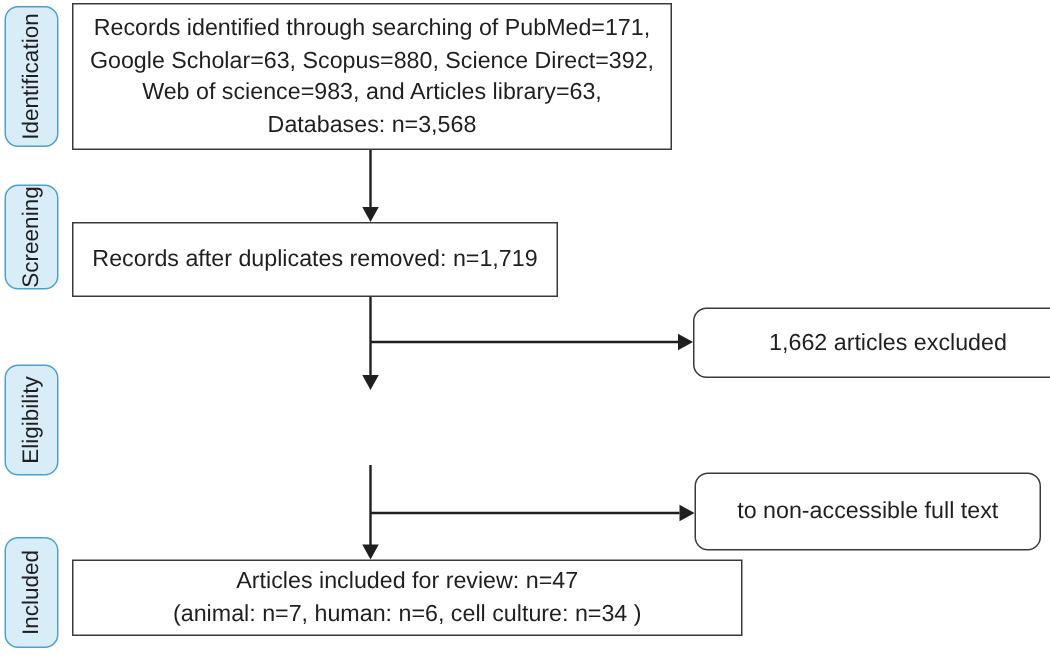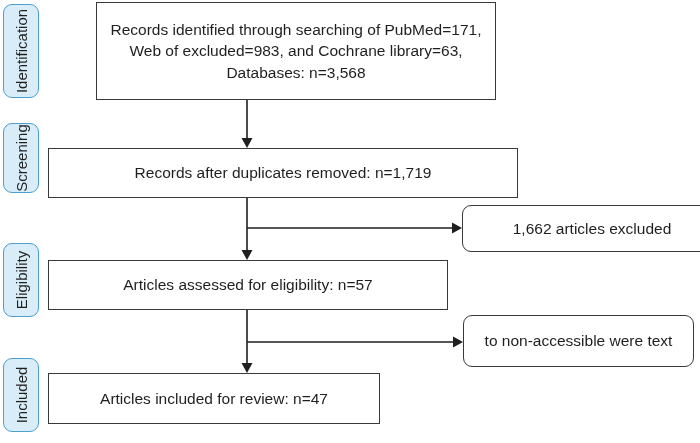--- a/index.html
+++ b/index.html
@@ -75,39 +75,38 @@
   <div class="stage" style="top:123px; height:70px;">
     <span class="stage-text">Screening</span>
   </div>
   <div class="stage" style="top:243px; height:74px;">
     <span class="stage-text">Eligibility</span>
   </div>
   <div class="stage" style="top:358px; height:74px;">
     <span class="stage-text">Included</span>
   </div>
 
-  <div class="box" style="left:48px; top:2px; width:400px; height:98px;margin-left:48px;">
+  <div class="box" style="left:48px; top:2px; width:400px; height:98px;">
     <div>Records identified through searching of PubMed=171,</div>
-    <div>Web of excluded=983, and Cochrane library=63,</div>
+    <div>Google Scholar=63, Scopus=880, Science Direct=392,</div>
+    <div>Web of science=983, and Articles library=63,</div>
     <div>Databases: n=3,568</div>
   </div>
 
-  <div class="box" style="left:48px; top:148px; width:470px; height:50px;">
+  <div class="box" style="left:48px; top:148px; width:324px; height:50px;">
     <div>Records after duplicates removed: n=1,719</div>
   </div>
 
-  <div class="box" style="left:48px; top:260px; width:400px; height:50px;">
-    <div>Articles assessed for eligibility: n=57</div>
-  </div>
 
-  <div class="box" style="left:48px; top:373px; width:332px; height:51px;">
+  <div class="box" style="left:48px; top:373px; width:447px; height:51px;">
     <div>Articles included for review: n=47</div>
+    <div>(animal: n=7, human: n=6, cell culture: n=34 )</div>
   </div>
 
   <div class="box rounded" style="left:462px; top:205px; width:260px; height:47px;">
     <div>1,662 articles excluded</div>
   </div>
 
   <div class="box rounded" style="left:463px; top:315px; width:231px; height:52px;">
-    <div>to non-accessible were text</div>
+    <div>to non-accessible full text</div>
   </div>
 
 </div>
 
 </body></html>

